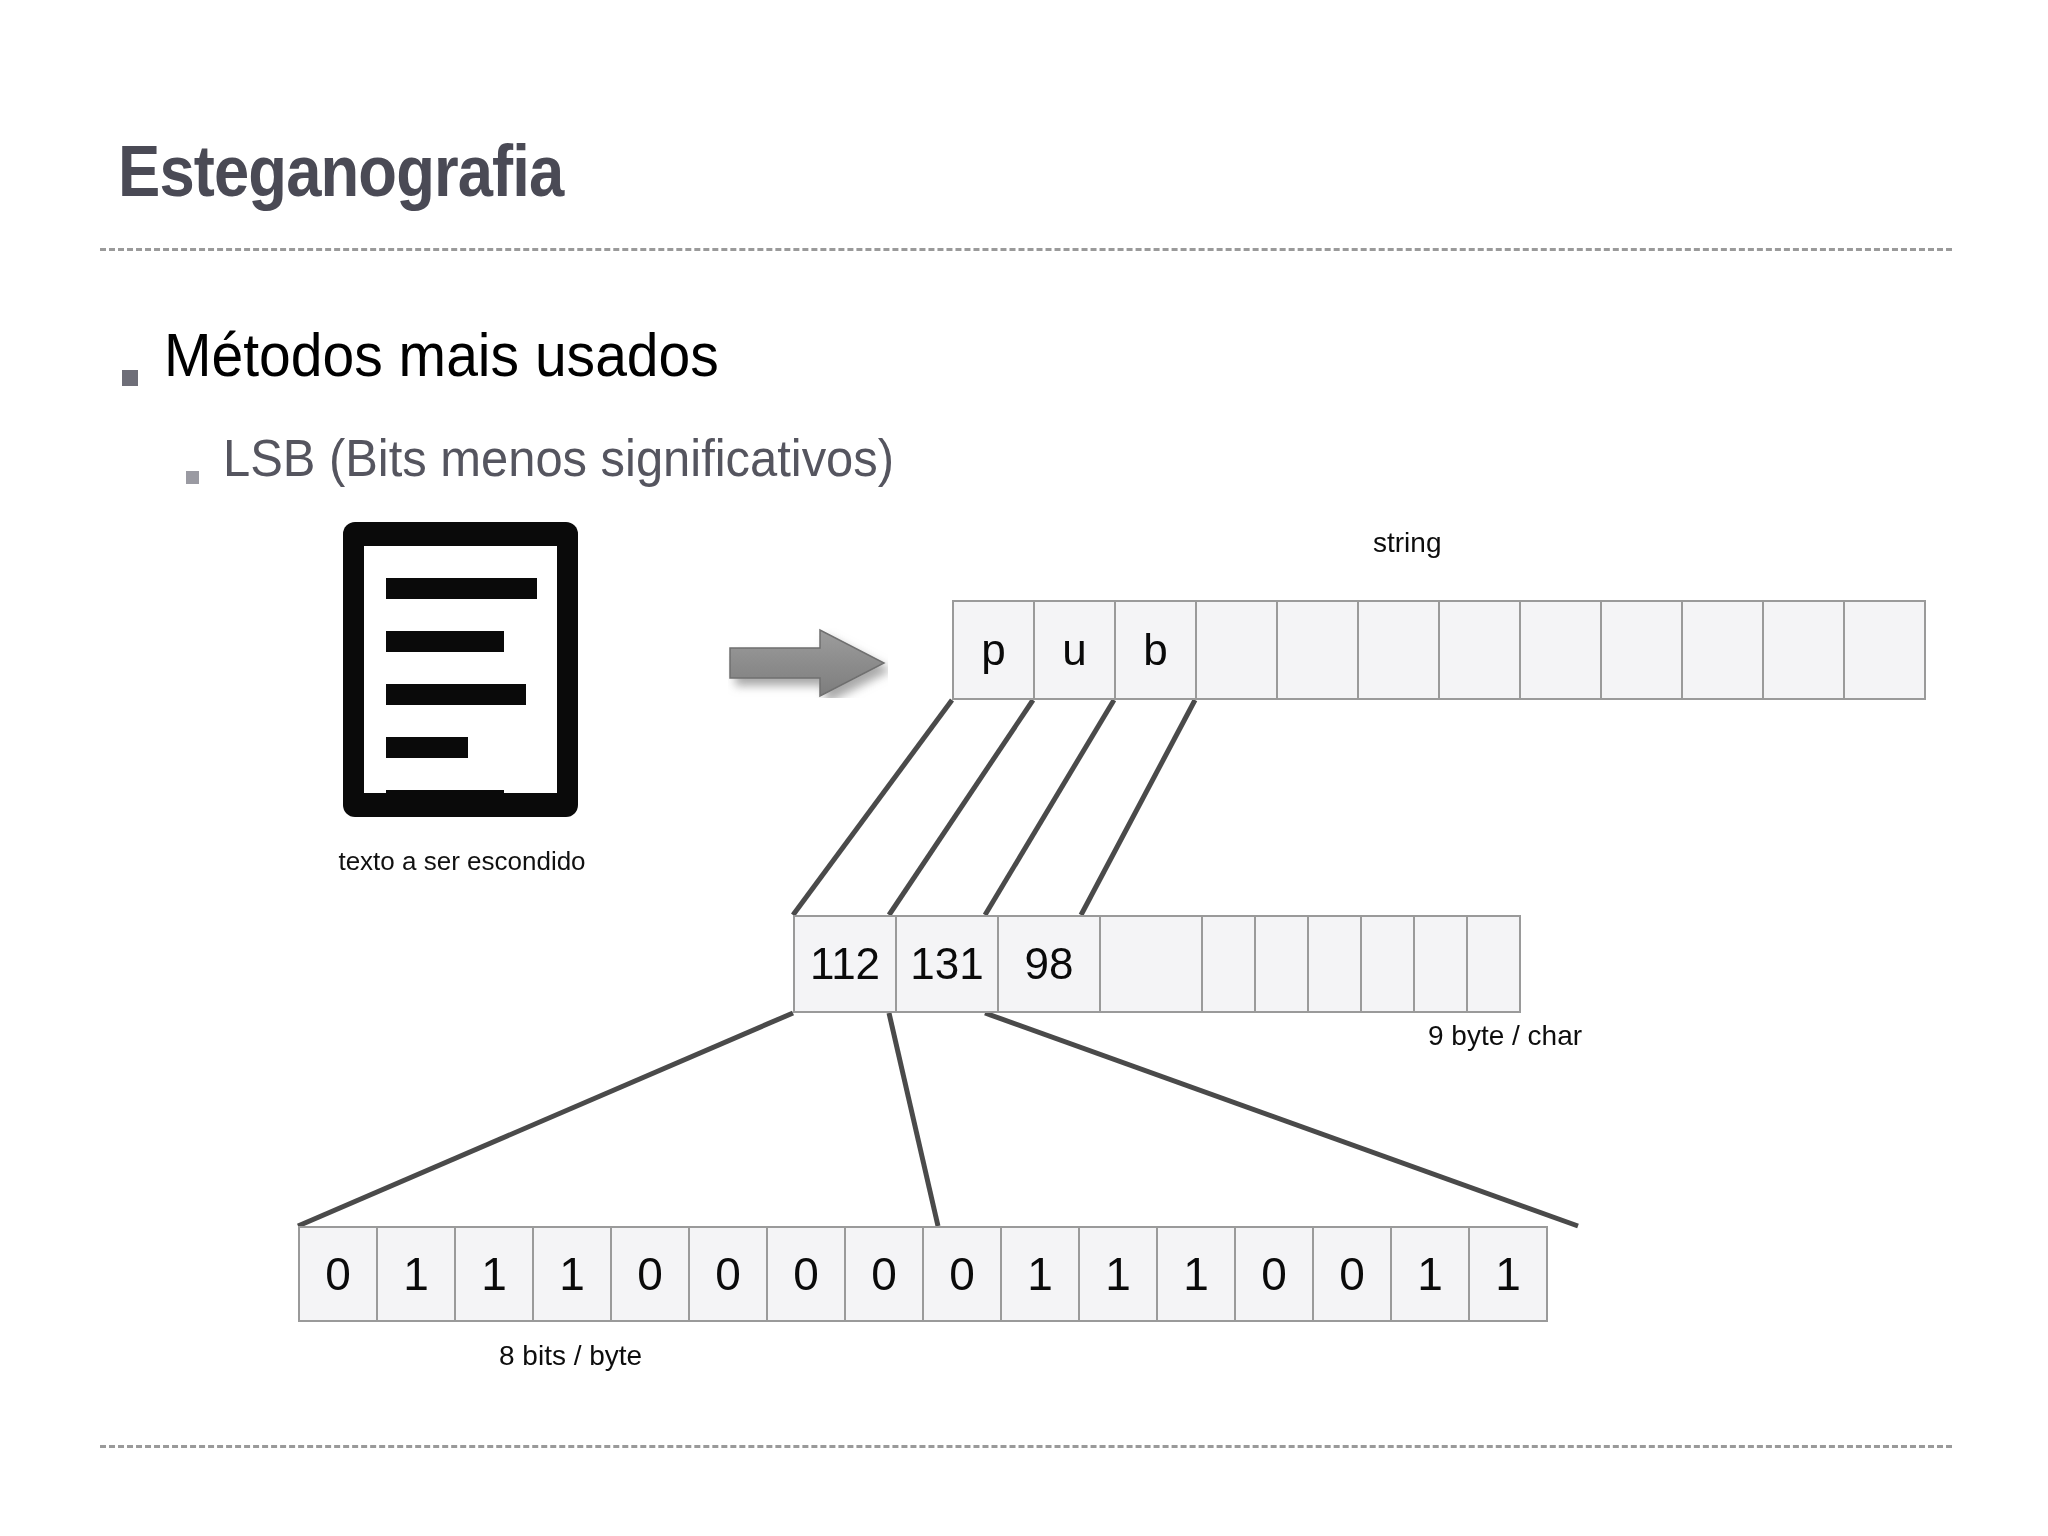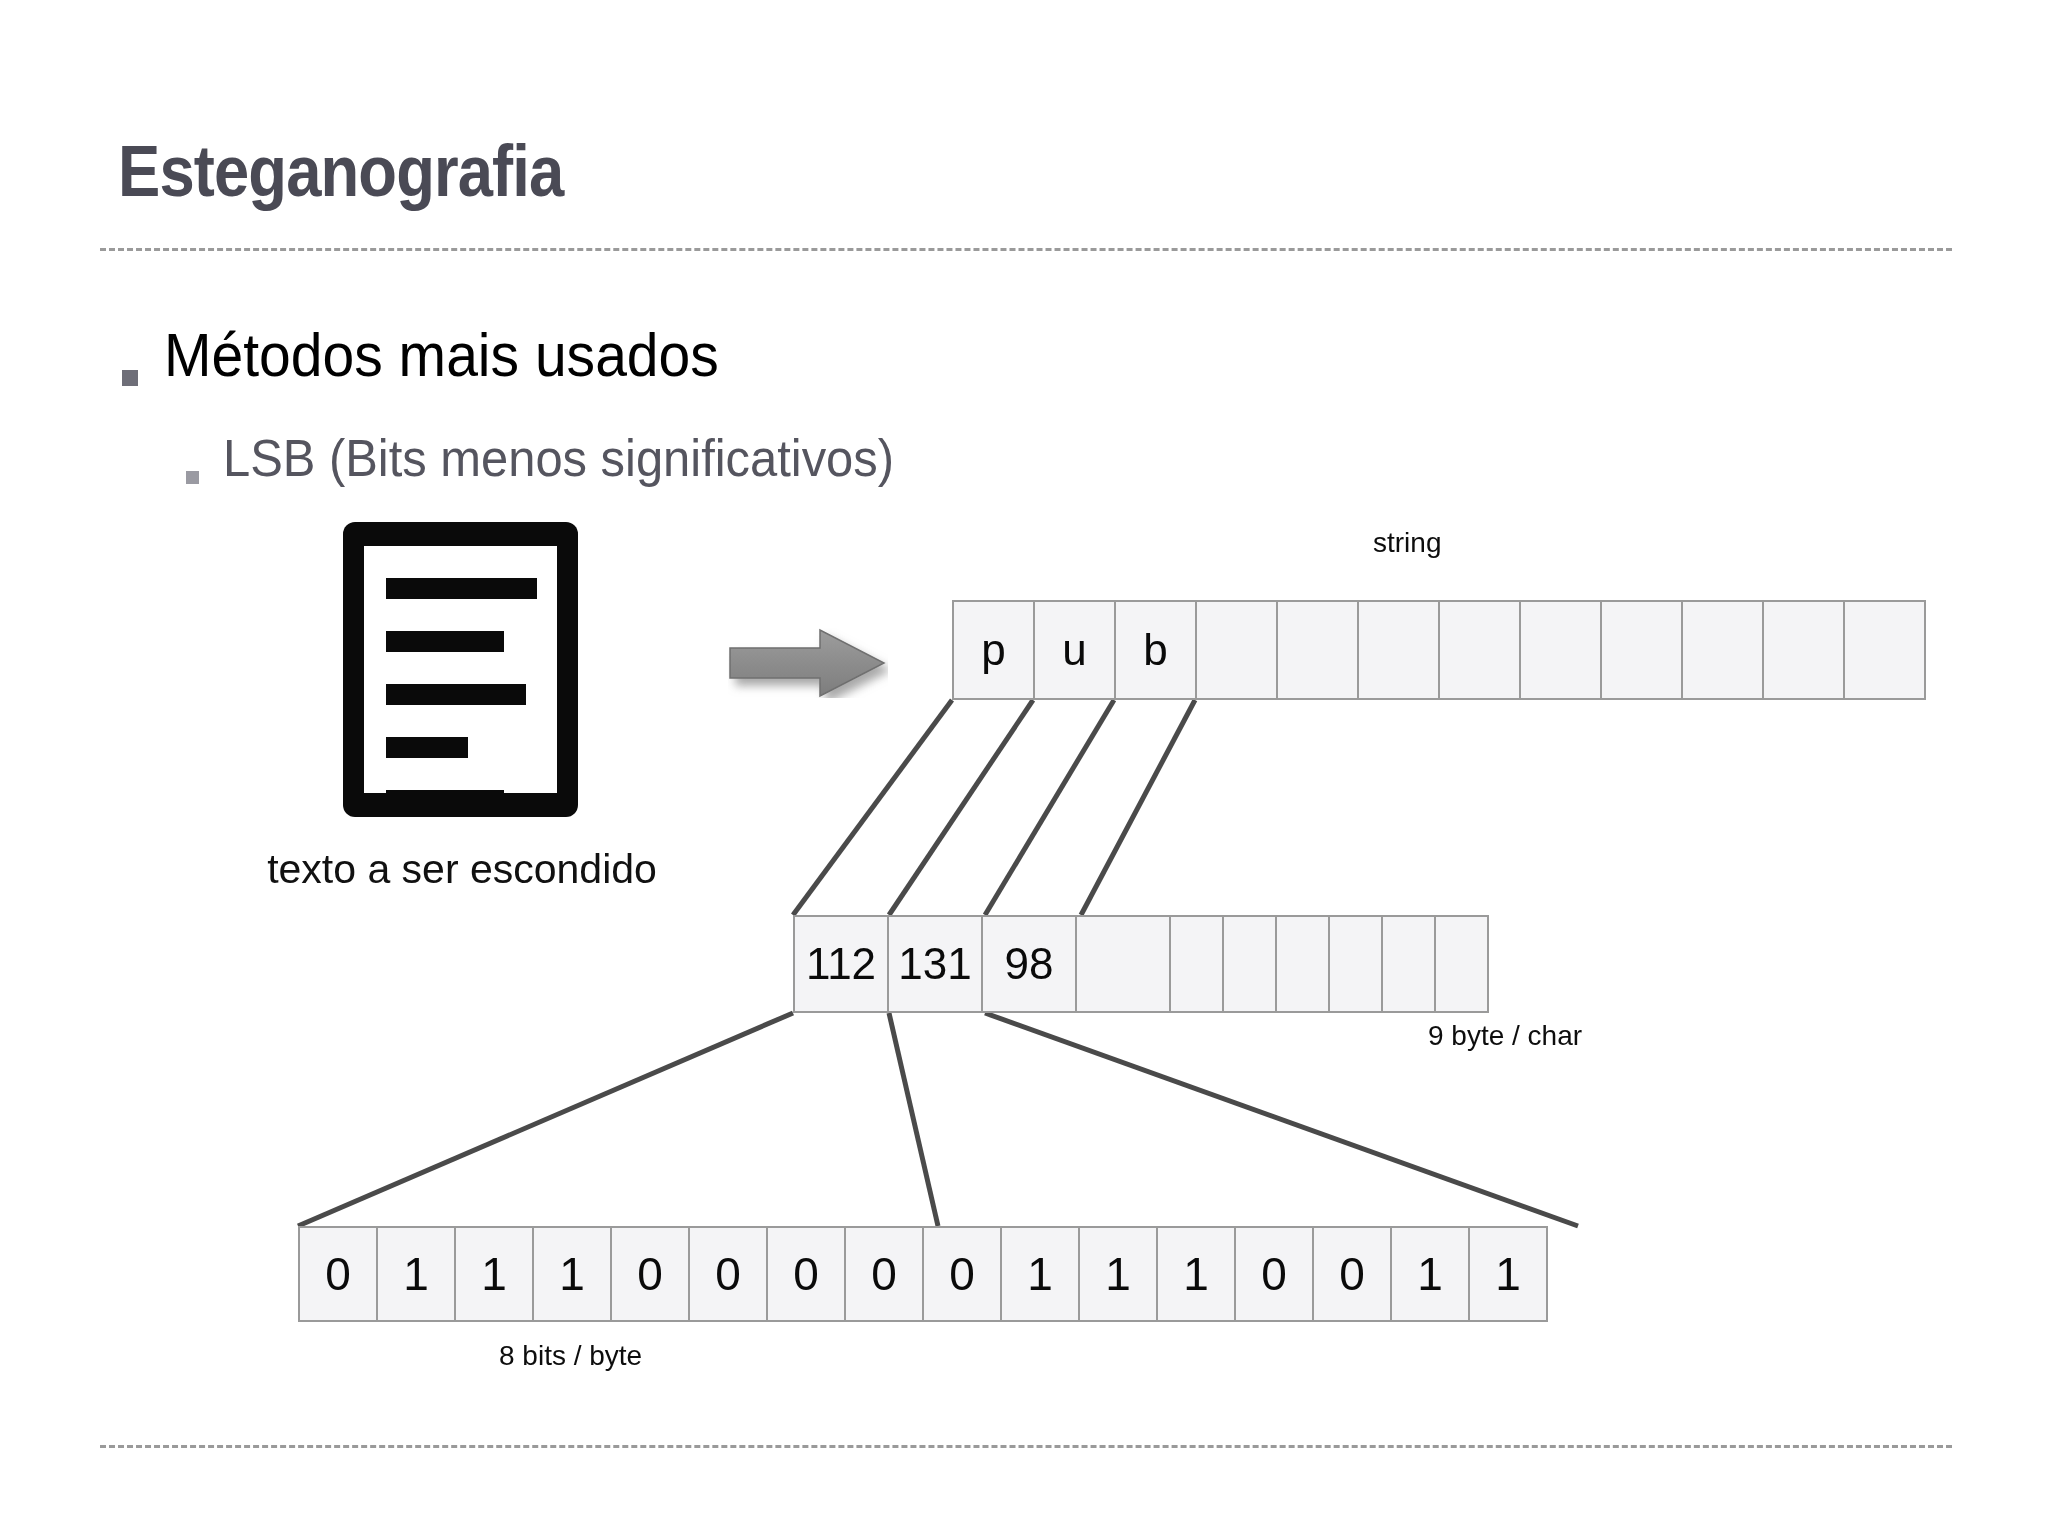--- a/index.html
+++ b/index.html
@@ -115,21 +115,21 @@
     height: 21px;
     background: #0a0a0a;
   }
 
   #doc-caption {
     position: absolute;
     left: 232px;
     top: 846px;
     width: 460px;
     text-align: center;
-    font-size: 41px;
+    font-size: 26px;
     color: #111111;
     white-space: nowrap;
   }
 
   
   #flow-arrow {
     position: absolute;
     left: 728px;
     top: 628px;
     width: 160px;
@@ -164,21 +164,21 @@
     font-size: 44px;
     color: #0a0a0a;
     line-height: 1;
   }
   .cell:first-child { margin-left: 0; }
 
   #row-string { left: 952px; top: 600px; height: 100px; }
   #row-string .cell { width: 83px; height: 100px; }
 
   #row-byte { left: 793px; top: 915px; height: 98px; }
-  #row-byte .cell { width: 96px; height: 98px; }
+  #row-byte .cell { width: 104px; height: 98px; }
   #row-byte .cell.narrow { width: 55px; }
 
   #row-bits { left: 298px; top: 1226px; height: 96px; }
   #row-bits .cell { width: 80px; height: 96px; font-size: 46px; }
 </style>
 </head>
 <body>
 
 <div id="slide-title">Esteganografia</div>
 

